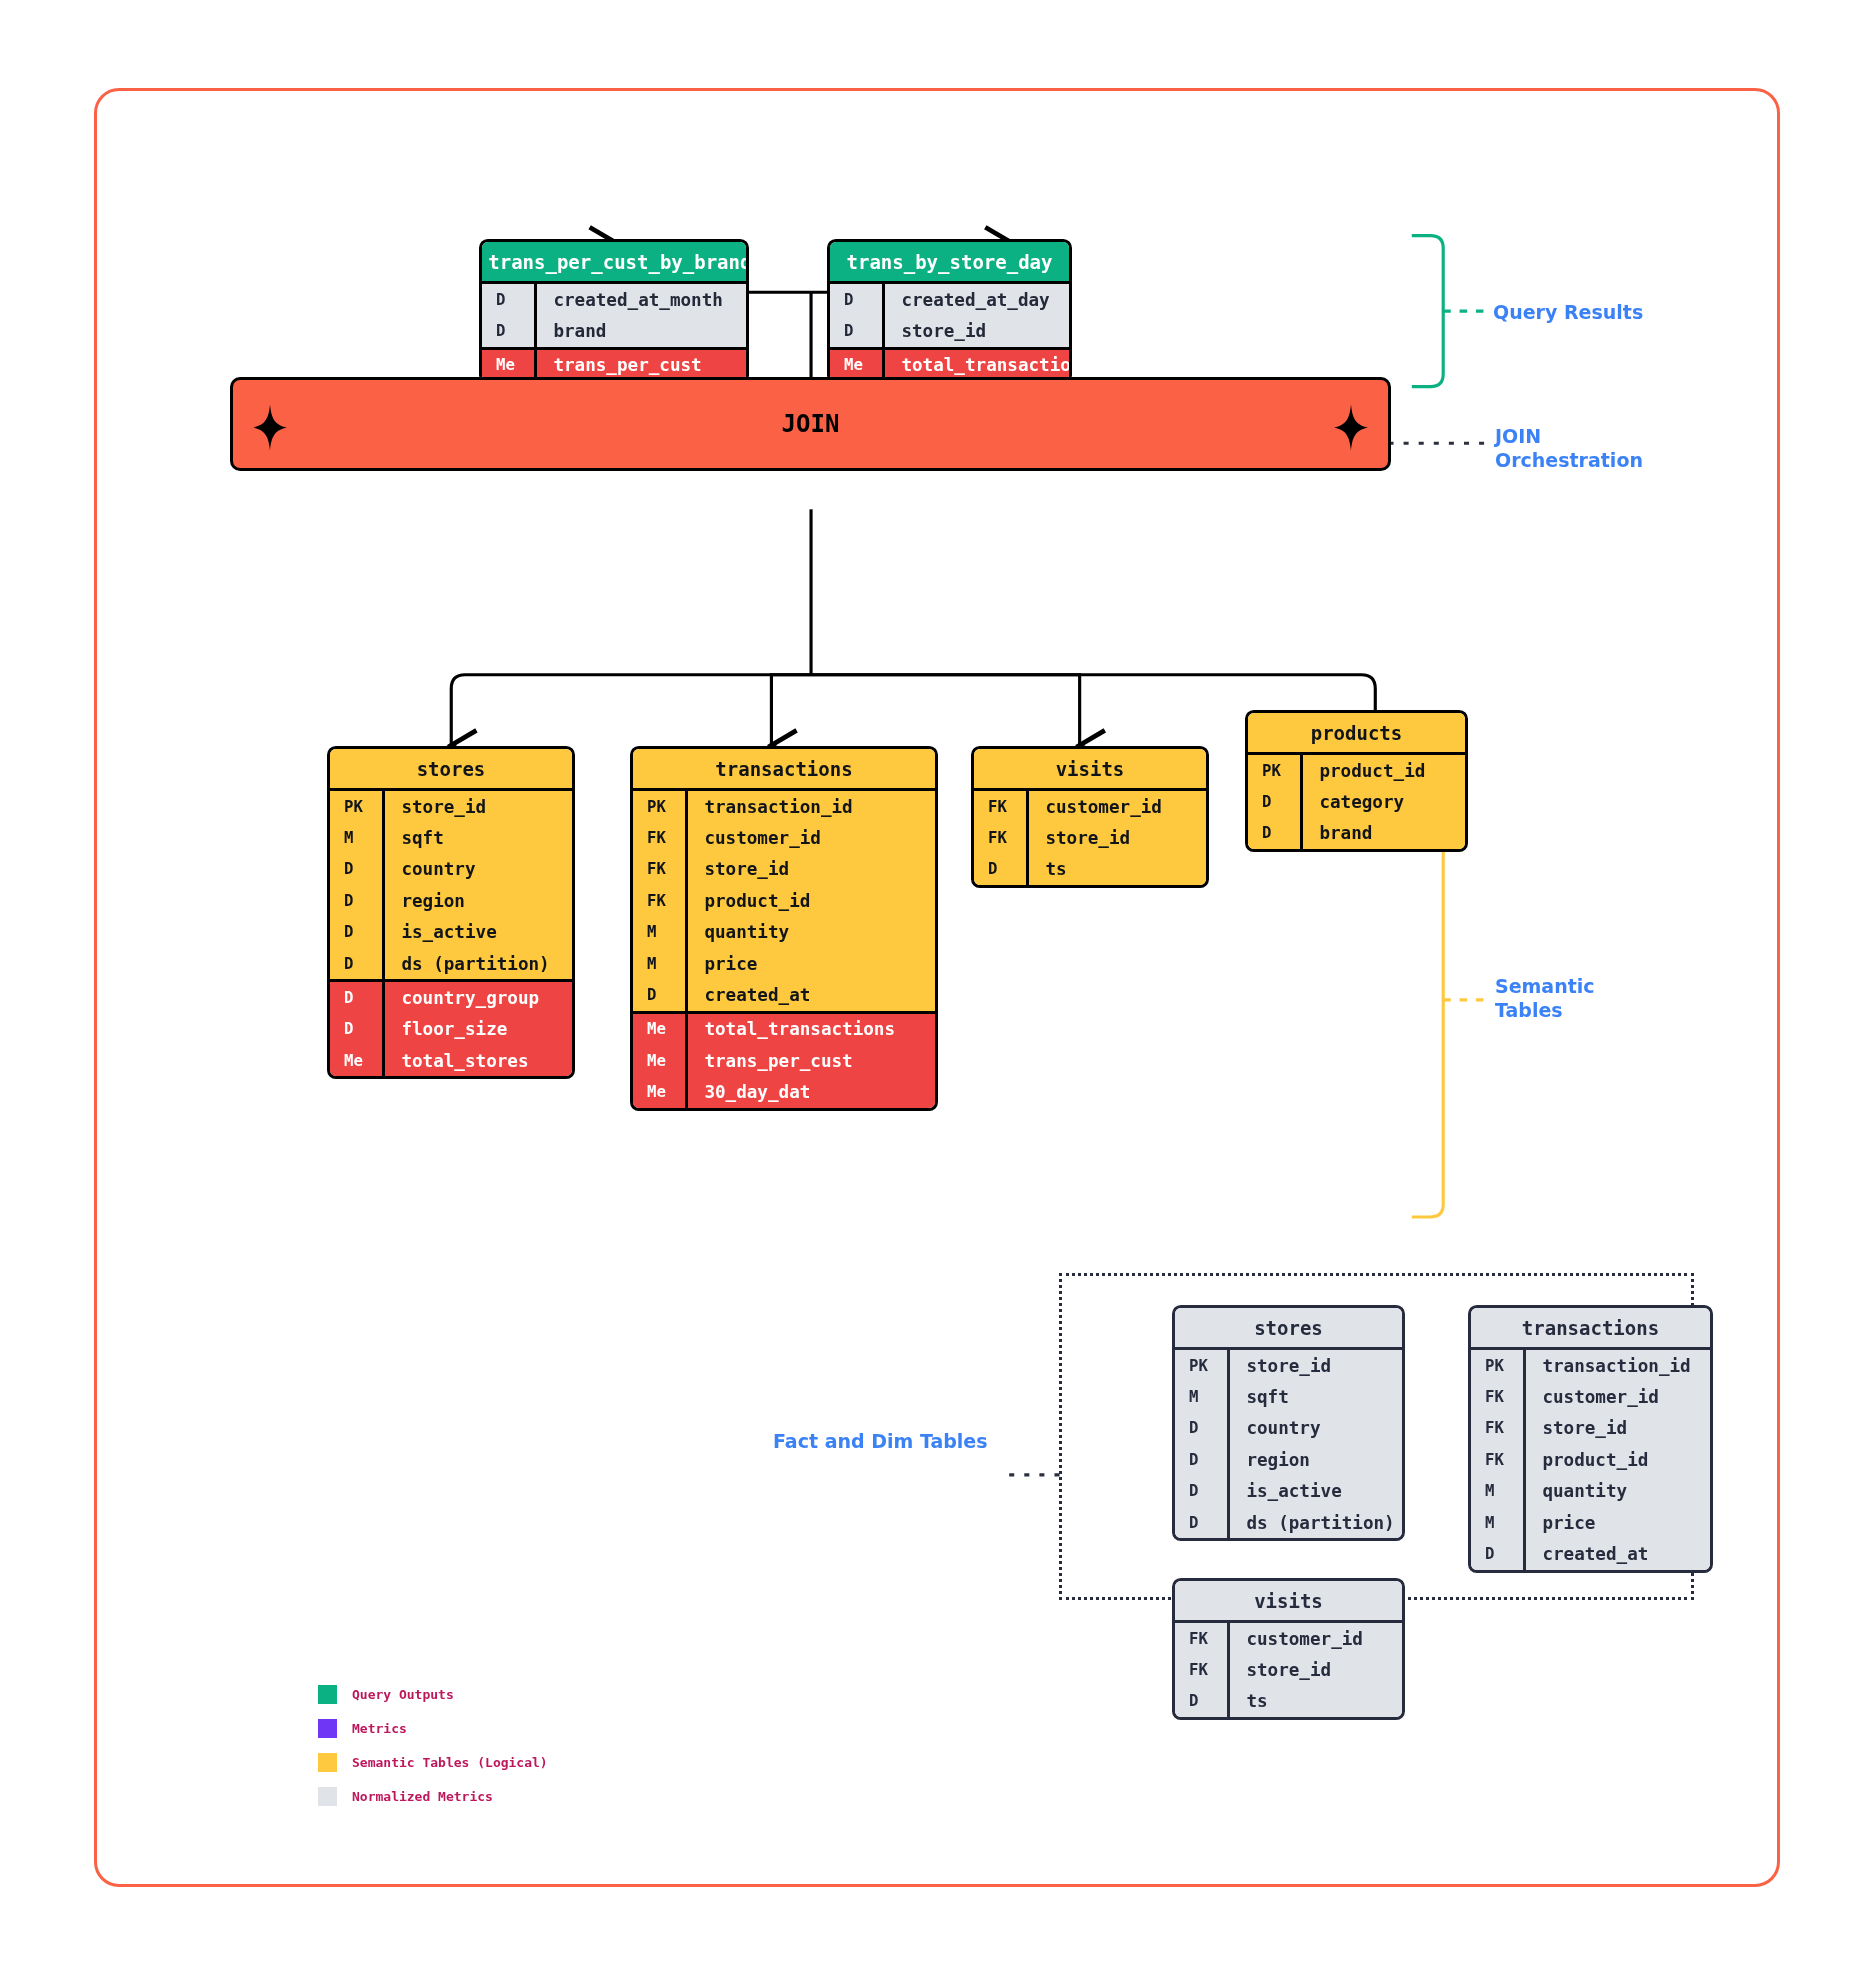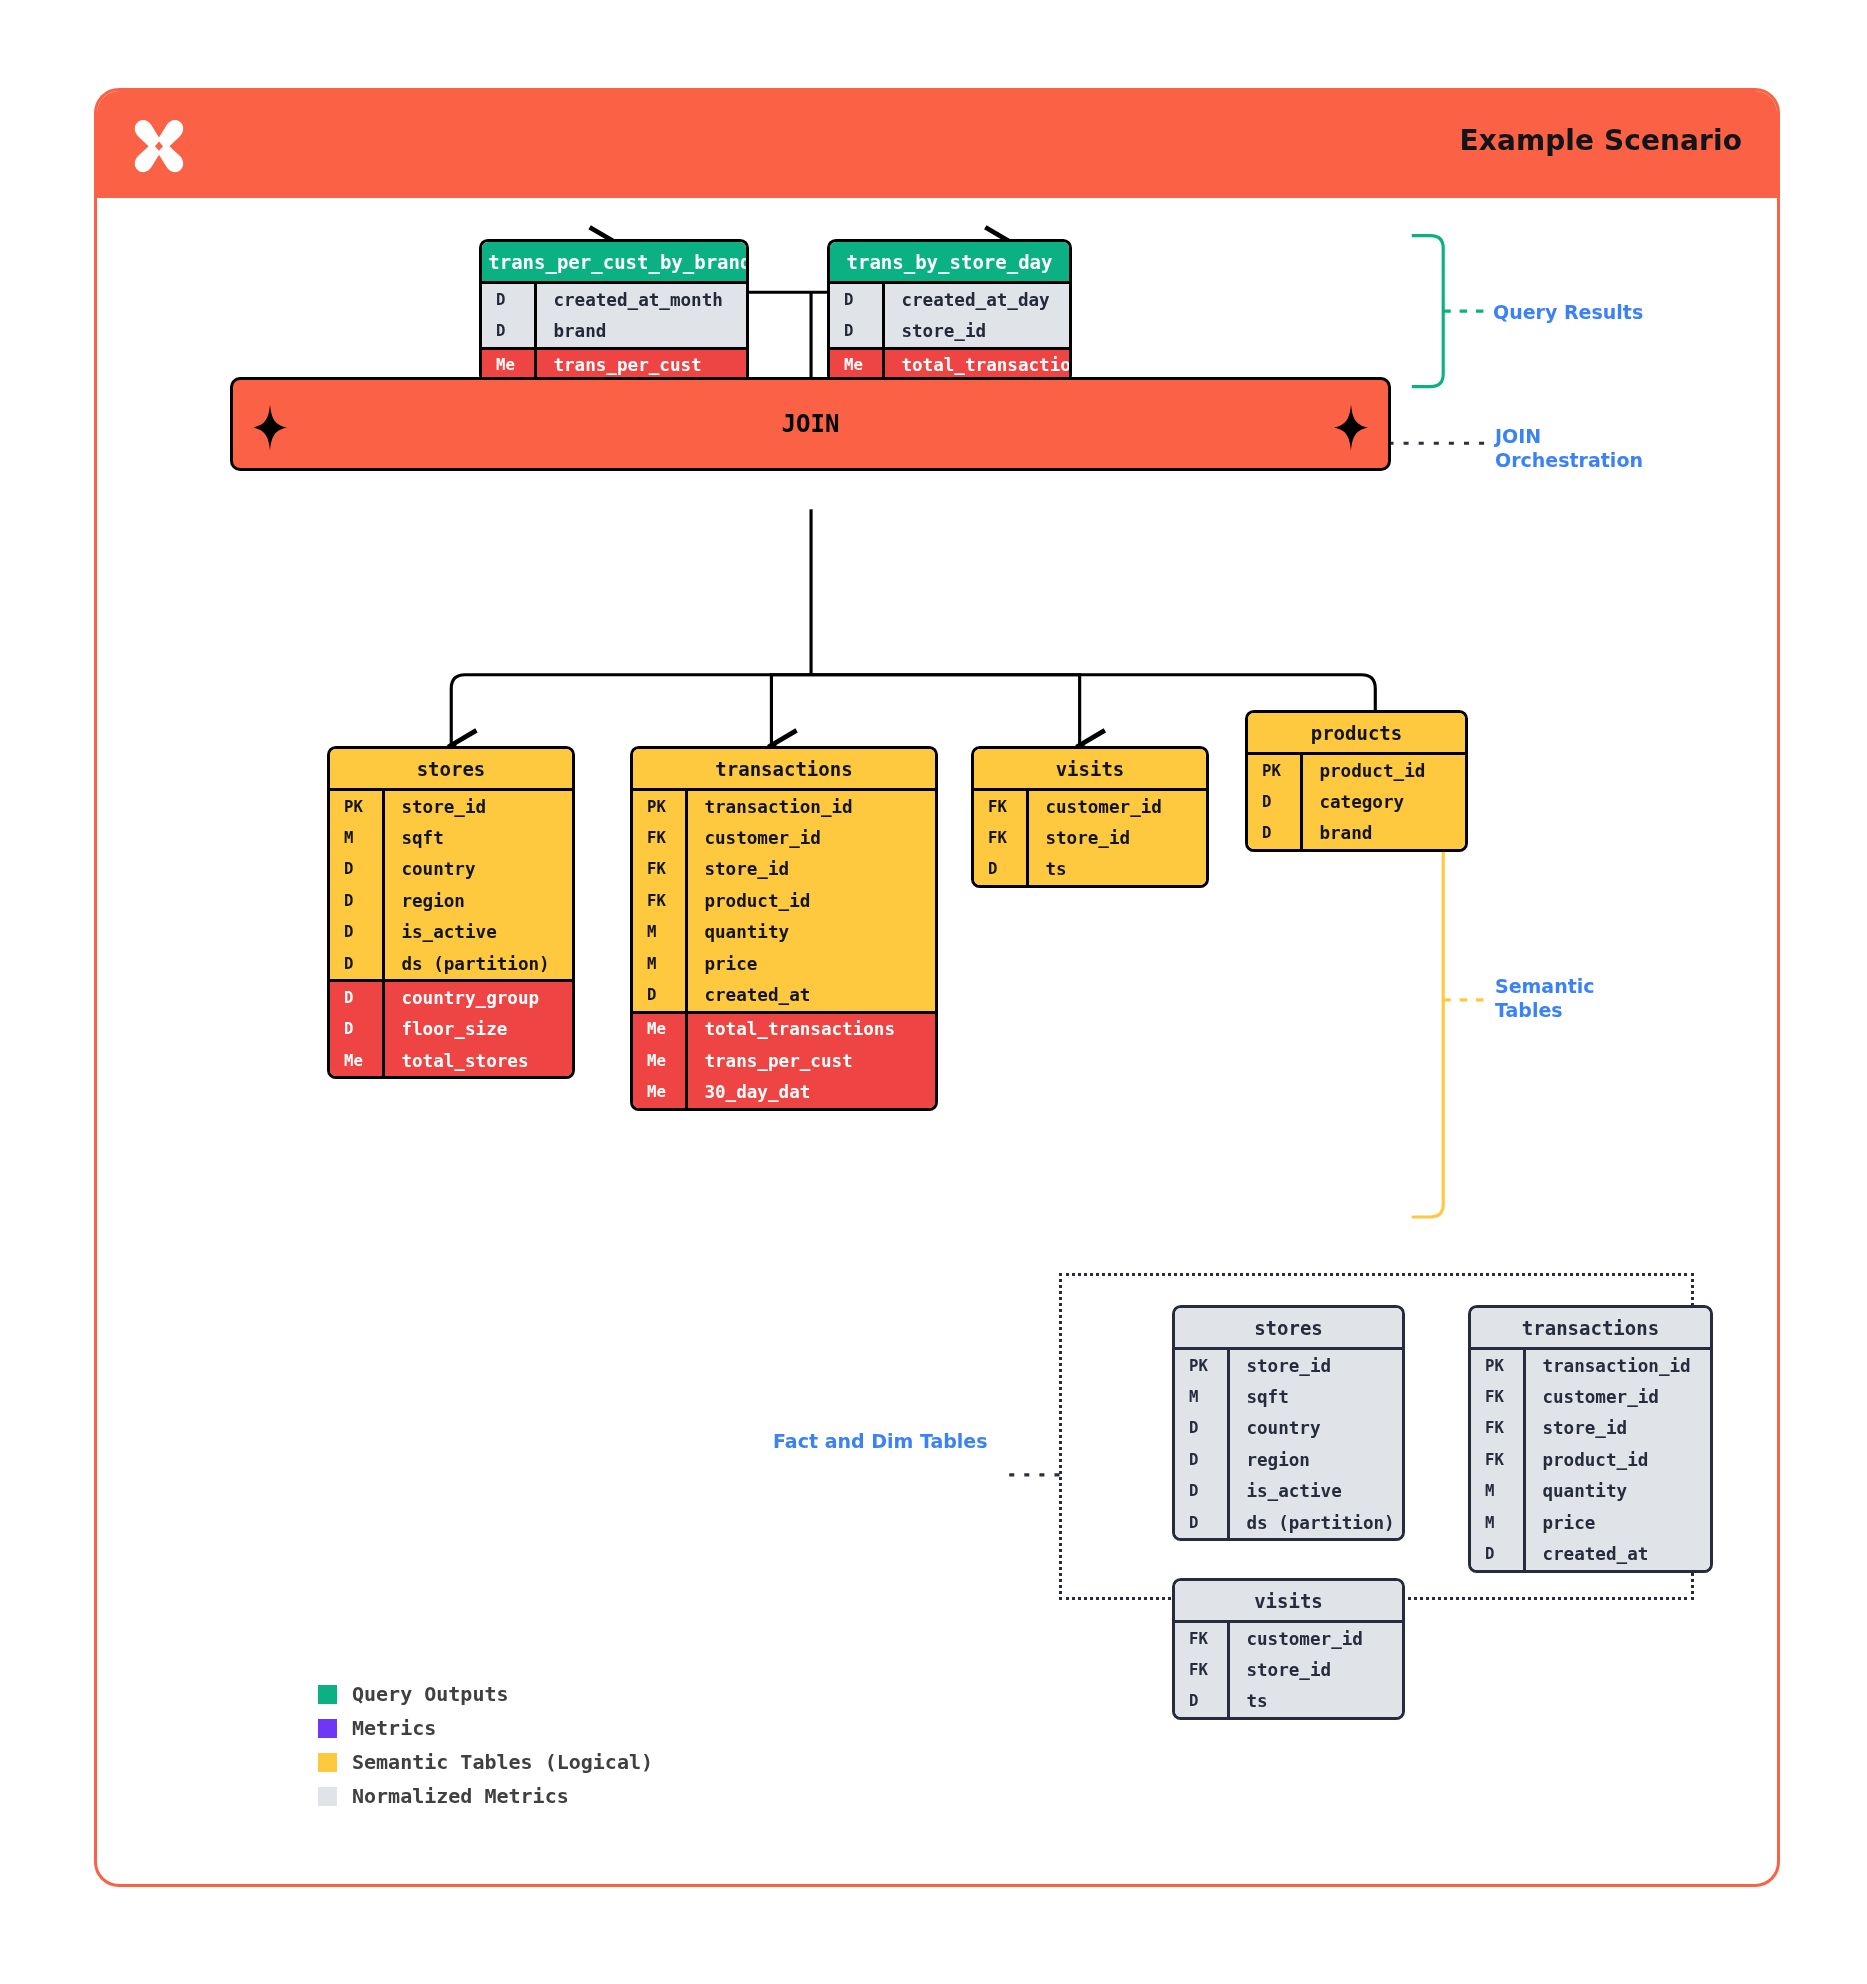--- a/index.html
+++ b/index.html
@@ -98,47 +98,38 @@
     font-size: 19px; font-weight: bold; color: #3b82f6;
     line-height: 1.28;
   }
 
   
   .legend { position: absolute; left: 221px; top: 1586px; }
   .leg-row { display: flex; align-items: center; height: 34px; }
   .leg-sw { width: 19px; height: 19px; flex: 0 0 19px; margin-right: 15px; }
   .leg-lbl {
     font-family: "DejaVu Sans Mono", monospace;
-    font-size: 20px; font-weight: bold; color: #404040; white-space: nowrap;
+    font-size: 13px; font-weight: bold; color: #be185d; white-space: nowrap;
   }
 
   
   .dotbox {
     position: absolute;
     border: 3.1px dotted #262c3d;
     background: transparent;
   }
 
   svg.conn { position: absolute; left: 0; top: 0; overflow: visible; pointer-events: none; }
 </style>
 </head>
 <body>
 
 <div class="page">
  <div class="card">
 
-  <div class="card-header">
-    <svg class="logo" viewBox="0 0 100 100">
-      <path d="M14 10 C22 4 32 8 37 16 L50 37 L63 16 C68 8 78 4 86 10 C94 16 93 27 87 34 L68 52 L87 70
-               C93 77 94 88 86 94 C78 100 68 96 63 88 L50 67 L37 88 C32 96 22 100 14 94
-               C6 88 7 77 13 70 L32 52 L13 34 C7 27 6 16 14 10 Z" fill="#ffffff"></path>
-      <path d="M50 44 L57 52 L50 60 L43 52 Z" fill="#fb6144"></path>
-    </svg>
-    <div class="card-title">Example Scenario</div>
-  </div>
 
   <svg class="conn" width="1686" height="1799" viewBox="0 0 2680 2860">
     <defs>
       <marker id="ar" markerWidth="13" markerHeight="13" refX="5.5" refY="10.5" orient="auto" markerUnits="strokeWidth">
         <path d="M0.8,2.5 L5.5,10.5 L10.2,2.5" fill="none" stroke="#000" stroke-width="1.5"></path>
       </marker>
     </defs>
 
     <path d="M 1135 455 L 1135 320" fill="none" stroke="#000" stroke-width="5"></path>
 

